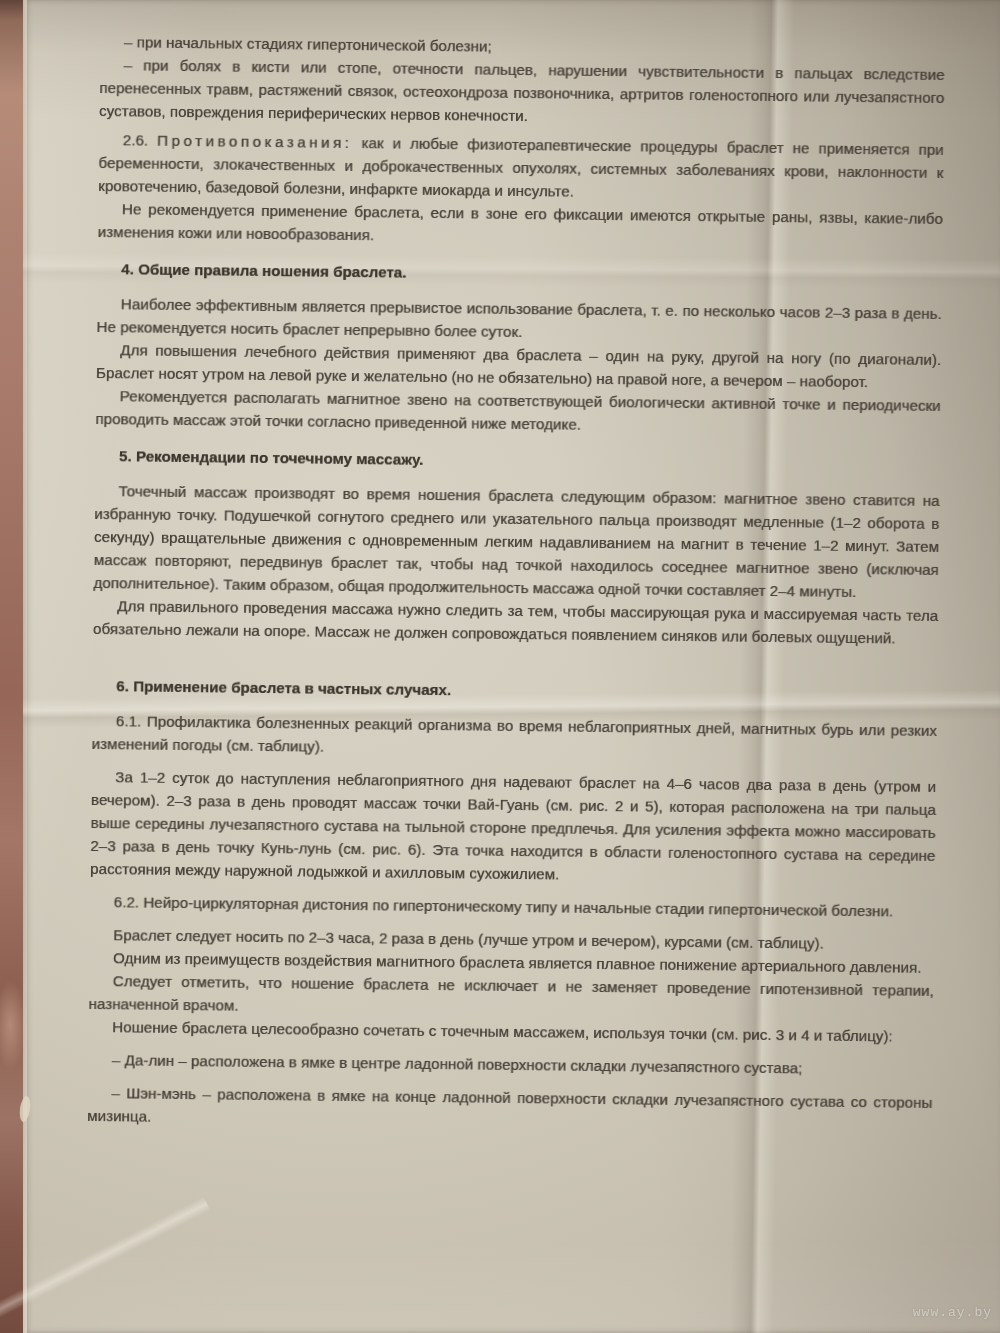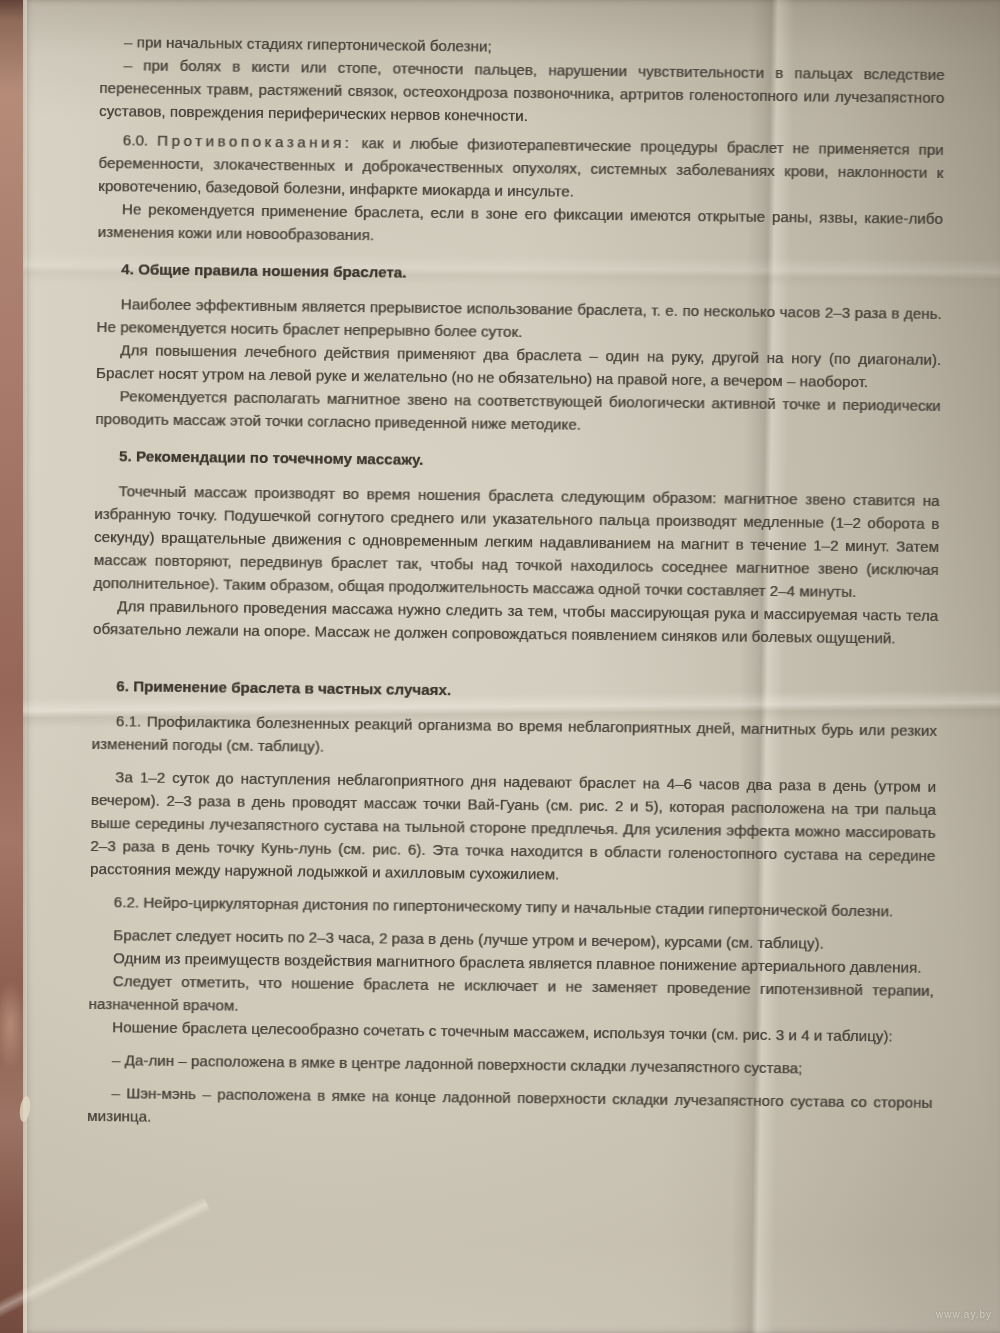--- a/index.html
+++ b/index.html
@@ -69,43 +69,44 @@
   }
   .textblock p{margin:0;text-indent:24px;}
   .textblock p.h{font-weight:bold;color:#3b352d;margin:14px 0 12px;text-align:left;}
   .textblock p.h.big{margin-top:34px;}
   .textblock p.g{margin-top:10px;}
   .textblock p.g2{margin-top:6px;}
   .term{letter-spacing:3.5px;}
   
   .watermark{
     position:absolute;right:8px;bottom:13px;
-    font-size:10px;letter-spacing:1px;color:rgba(246,245,240,0.55);
+    font-size:13px;letter-spacing:1px;color:rgba(246,245,240,0.55);
     text-shadow:0 0 2px rgba(110,100,88,0.45);
+    font-family:Liberation Mono, monospace;
   }
 </style>
 </head>
 <body>
 
 <div class="surface"></div>
 <div class="surface-streak"></div>
 
 <div class="paper"></div>
 <div class="paper-edge-light"></div>
 <div class="edge-nick"></div>
 
 <div class="fold-vertical"></div>
 <div class="crease-h one"></div>
 <div class="crease-h two"></div>
 <div class="crease-diag"></div>
 
 <div class="textblock">
   <p class="li">– при начальных стадиях гипертонической болезни;</p>
   <p class="li">– при болях в кисти или стопе, отечности пальцев, нарушении чувствительности в пальцах вследствие перенесенных травм, растяжений связок, остеохондроза позвоночника, артритов голеностопного или лучезапястного суставов, повреждения периферических нервов конечности.</p>
-  <p class="pp g2"><span>6.0. </span><span class="term">Противопоказания:</span><span> как и любые физиотерапевтические процедуры браслет не применяется при беременности, злокачественных и доброкачественных опухолях, системных заболеваниях крови, наклонности к кровотечению, базедовой болезни, инфаркте миокарда и инсульте.</span></p>
+  <p class="pp g2"><span>2.6. </span><span class="term">Противопоказания:</span><span> как и любые физиотерапевтические процедуры браслет не применяется при беременности, злокачественных и доброкачественных опухолях, системных заболеваниях крови, наклонности к кровотечению, базедовой болезни, инфаркте миокарда и инсульте.</span></p>
   <p class="pp">Не рекомендуется применение браслета, если в зоне его фиксации имеются открытые раны, язвы, какие-либо изменения кожи или новообразования.</p>
   <p class="h">4. Общие правила ношения браслета.</p>
   <p class="pp">Наиболее эффективным является прерывистое использование браслета, т. е. по несколько часов 2–3 раза в день. Не рекомендуется носить браслет непрерывно более суток.</p>
   <p class="pp">Для повышения лечебного действия применяют два браслета – один на руку, другой на ногу (по диагонали). Браслет носят утром на левой руке и желательно (но не обязательно) на правой ноге, а вечером – наоборот.</p>
   <p class="pp">Рекомендуется располагать магнитное звено на соответствующей биологически активной точке и периодически проводить массаж этой точки согласно приведенной ниже методике.</p>
   <p class="h">5. Рекомендации по точечному массажу.</p>
   <p class="pp">Точечный массаж производят во время ношения браслета следующим образом: магнитное звено ставится на избранную точку. Подушечкой согнутого среднего или указательного пальца производят медленные (1–2 оборота в секунду) вращательные движения с одновременным легким надавливанием на магнит в течение 1–2 минут. Затем массаж повторяют, передвинув браслет так, чтобы над точкой находилось соседнее магнитное звено (исключая дополнительное). Таким образом, общая продолжительность массажа одной точки составляет 2–4 минуты.</p>
   <p class="pp">Для правильного проведения массажа нужно следить за тем, чтобы массирующая рука и массируемая часть тела обязательно лежали на опоре. Массаж не должен сопровождаться появлением синяков или болевых ощущений.</p>
   <p class="h big">6. Применение браслета в частных случаях.</p>
   <p class="pp">6.1. Профилактика болезненных реакций организма во время неблагоприятных дней, магнитных бурь или резких изменений погоды (см. таблицу).</p>

